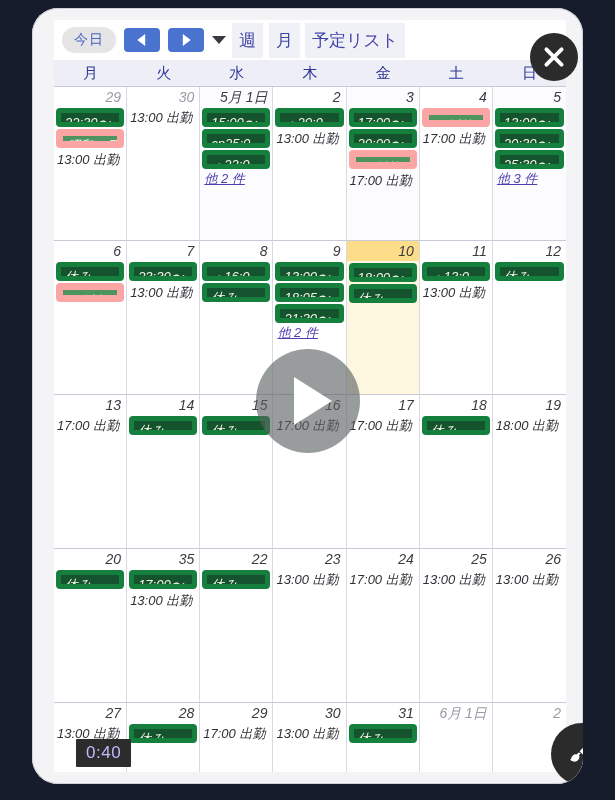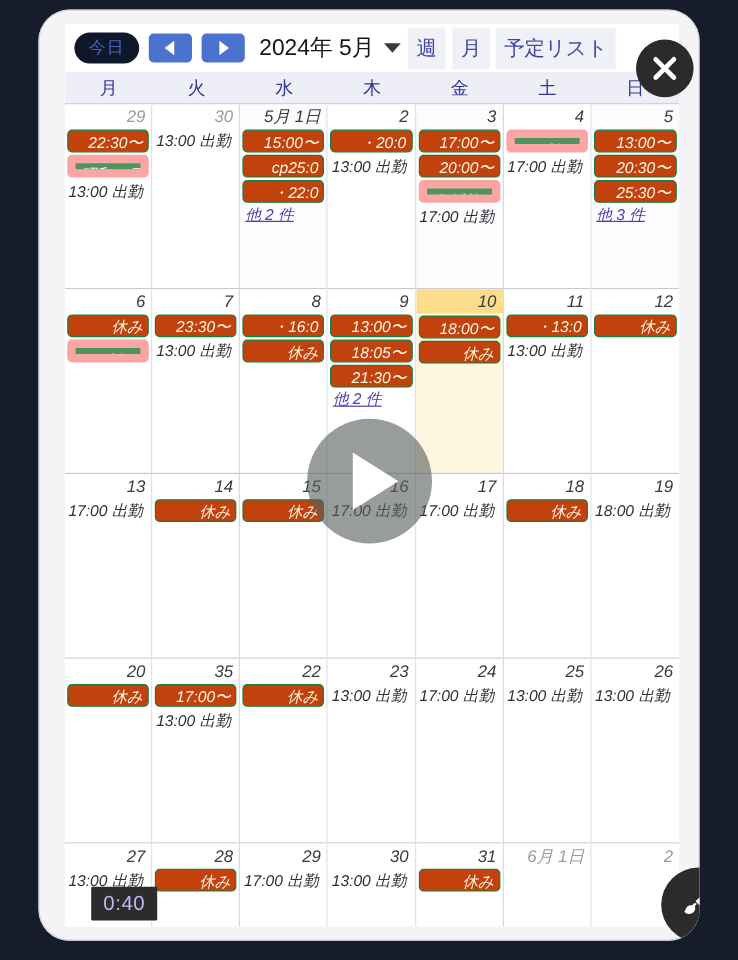--- a/index.html
+++ b/index.html
@@ -42,21 +42,21 @@
   #toolbar {
     position: relative;
     height: 40px;
     background: #ffffff;
     display: flex;
     align-items: center;
     padding-left: 8px;
     box-sizing: border-box;
   }
   .today-btn {
-    background: #0f172a;
+    background: #e5e5e5;
     color: #4a62c8;
     border: none;
     border-radius: 13px;
     height: 26px;
     min-width: 54px;
     padding: 0 8px;
     font-size: 14px;
     font-family: inherit;
     cursor: pointer;
     letter-spacing: 1px;
@@ -171,24 +171,23 @@
     margin-bottom: 2px;
     height: 19px;
     box-sizing: border-box;
   }
   .ev.chip {
     border-radius: 4px;
     padding: 2px 4px;
     color: #ffffff;
   }
   .ev.chip.olive {
-    background: #c2410c;
-    border: 1px solid #15803d;
+    background: #14532d;
+    border: 5px solid #15803d;
     color: #f6f8e4;
-    text-align: right;
   }
   .ev.chip.green {
     background: #4d9460;
     border: 7px solid #fca5a5;
     color: #ffffff;
   }
   .ev.plain {
     color: #303036;
     padding: 2px 1px;
   }
@@ -274,21 +273,20 @@
   <div id="screen">
 
     <div id="toolbar">
       <button class="today-btn">今日</button>
       <button class="nav-btn prev">
         <span class="tri"></span>
       </button>
       <button class="nav-btn next">
         <span class="tri"></span>
       </button>
-      <span id="month-label">2024年 5月</span>
       <span id="month-caret"></span>
       <span class="view-tab">週</span>
       <span class="view-tab">月</span>
       <span class="view-tab list">予定リスト</span>
     </div>
 
     <div id="weekday-row">
         <div class="weekday">月</div>
         <div class="weekday">火</div>
         <div class="weekday">水</div>

